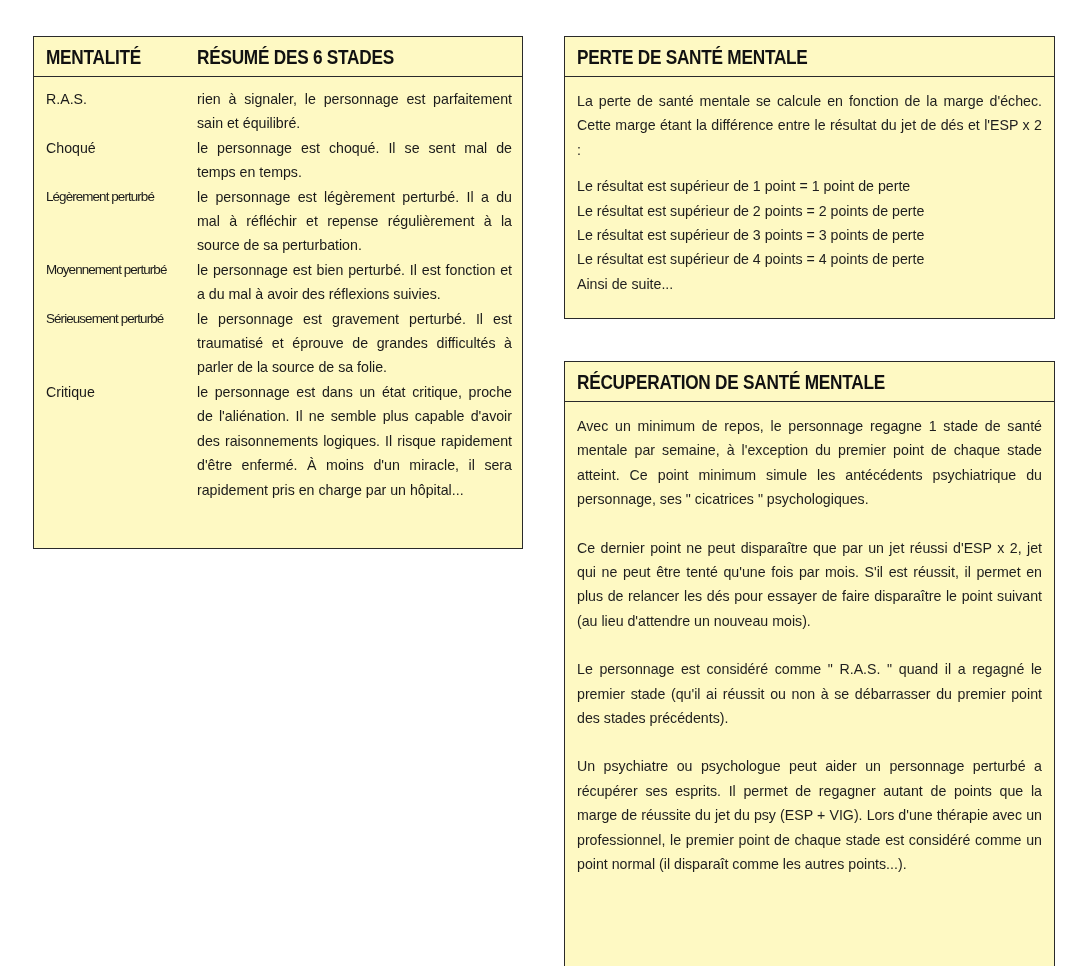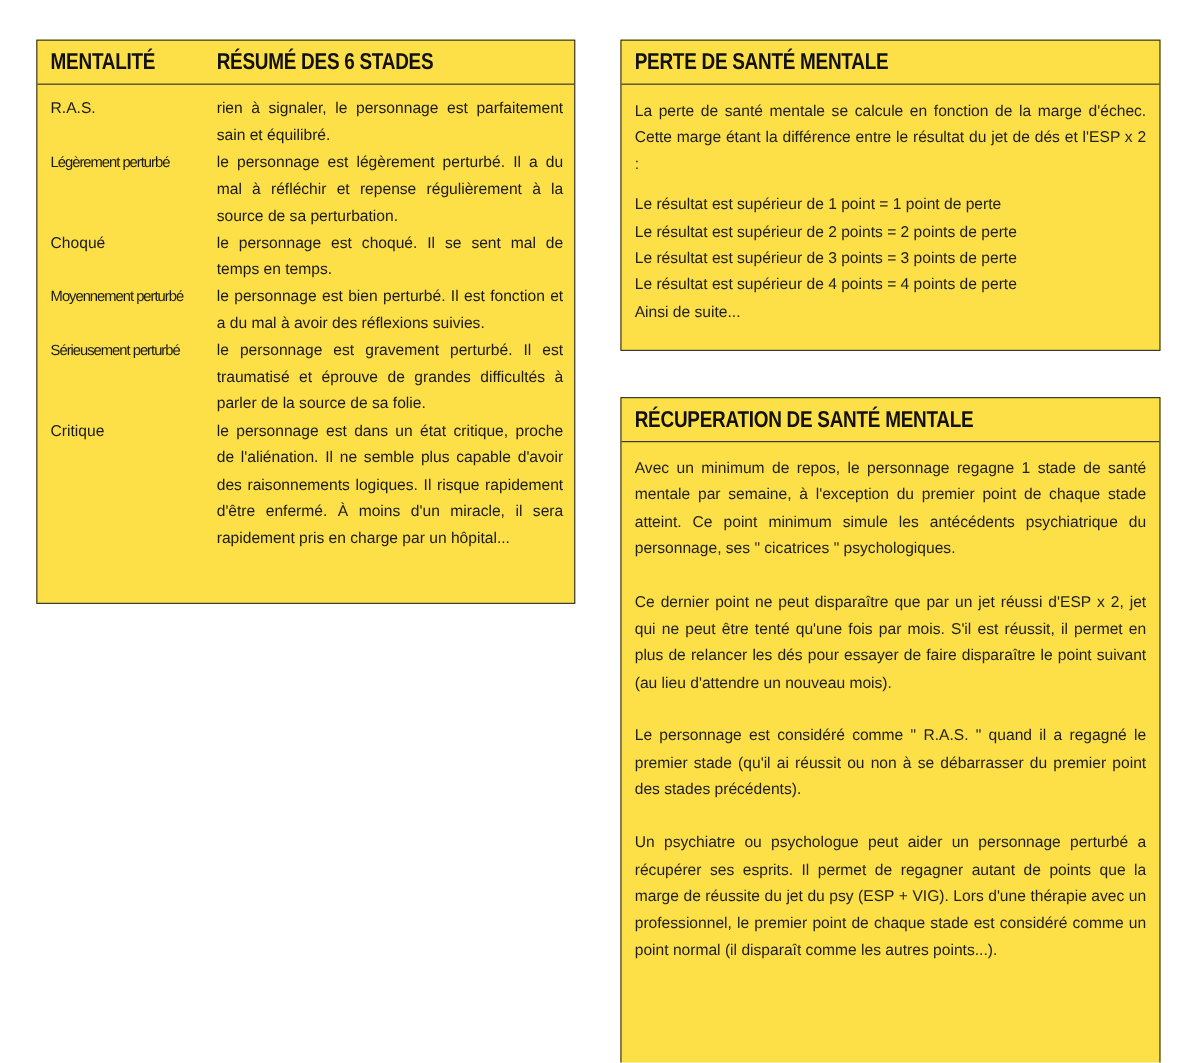--- a/index.html
+++ b/index.html
@@ -1,18 +1,18 @@
 <!DOCTYPE html>
 <html><head>
 <meta charset="utf-8">
 <style>
   html, body { margin:0; padding:0; background:#ffffff; }
   body { width:1090px; height:966px; position:relative; overflow:hidden;
          font-family:"Liberation Sans", sans-serif; color:#1a1a1a; }
-  .box { position:absolute; border:1.5px solid #2a2a2a; box-sizing:border-box; background:#fde047; }
+  .box { position:absolute; border:1.5px solid #2a2a2a; box-sizing:border-box; background:#fef9c3; }
   .box-head { border-bottom:1.5px solid #2a2a2a; height:40px; display:flex; align-items:center;
               padding-left:12px; box-sizing:border-box; }
   .head-title { font-family:"Liberation Sans", sans-serif; font-weight:bold; font-size:21px;
                 letter-spacing:-0.3px; transform:scaleX(0.82); transform-origin:left center;
                 white-space:nowrap; color:#111; }
   .body-text { font-size:14.2px; line-height:24.4px; color:#1e1e1e; }
 
   #box-mentalite { left:33px; top:36px; width:490px; height:513px; }
   #box-mentalite .box-head { position:relative; }
   #box-mentalite .col1-head { position:absolute; left:12px; }
@@ -41,26 +41,26 @@
   <div class="box-head">
     <span class="head-title col1-head">MENTALITÉ</span>
     <span class="head-title col2-head">RÉSUMÉ DES 6 STADES</span>
   </div>
   <div class="stage-list">
     <div class="stage-row">
       <div class="stage-name">R.A.S.</div>
       <div class="stage-desc">rien à signaler, le personnage est parfaitement sain et équilibré.</div>
     </div>
     <div class="stage-row">
+      <div class="stage-name">Choqué</div>
+      <div class="stage-desc">le personnage est choqué. Il se sent mal de temps en temps.</div>
+    </div>
+    <div class="stage-row">
       <div class="stage-name tight">Légèrement perturbé</div>
       <div class="stage-desc">le personnage est légèrement perturbé. Il a du mal à réfléchir et repense régulièrement à la source de sa perturbation.</div>
-    </div>
-    <div class="stage-row">
-      <div class="stage-name">Choqué</div>
-      <div class="stage-desc">le personnage est choqué. Il se sent mal de temps en temps.</div>
     </div>
     <div class="stage-row">
       <div class="stage-name tight">Moyennement perturbé</div>
       <div class="stage-desc">le personnage est bien perturbé. Il est fonction et a du mal à avoir des réflexions suivies.</div>
     </div>
     <div class="stage-row">
       <div class="stage-name tight">Sérieusement perturbé</div>
       <div class="stage-desc">le personnage est gravement perturbé. Il est traumatisé et éprouve de grandes difficultés à parler de la source de sa folie.</div>
     </div>
     <div class="stage-row">

